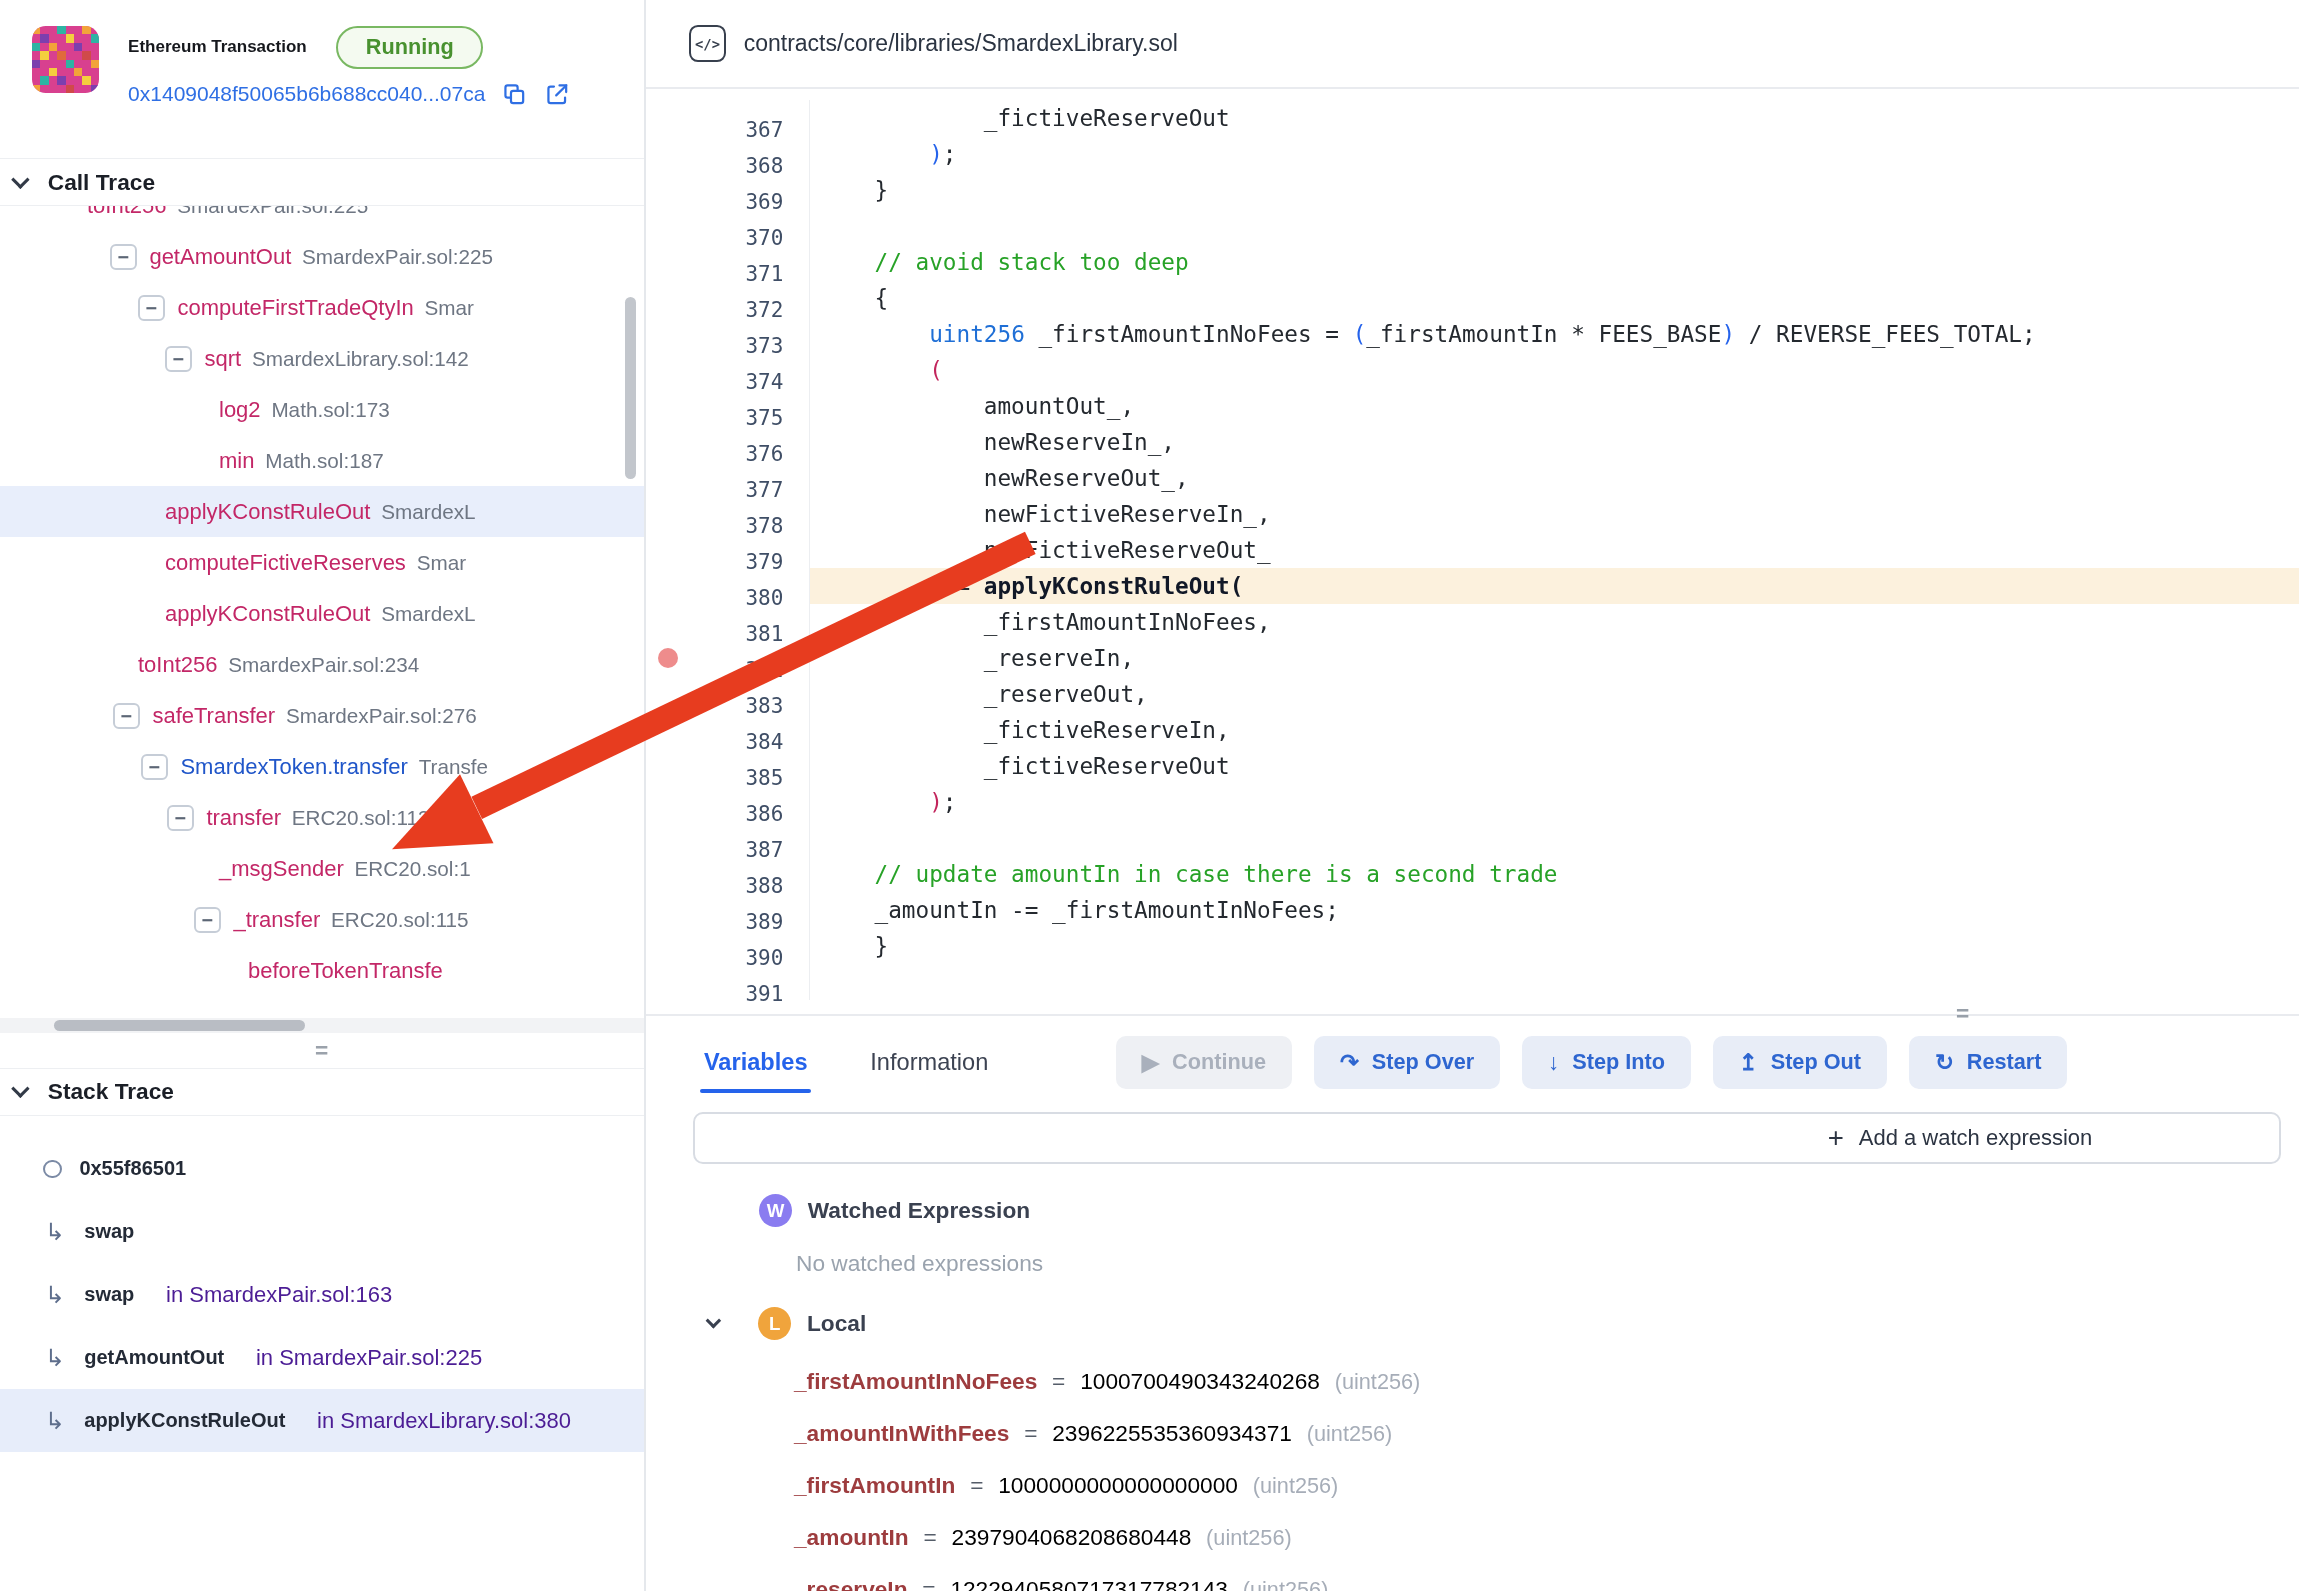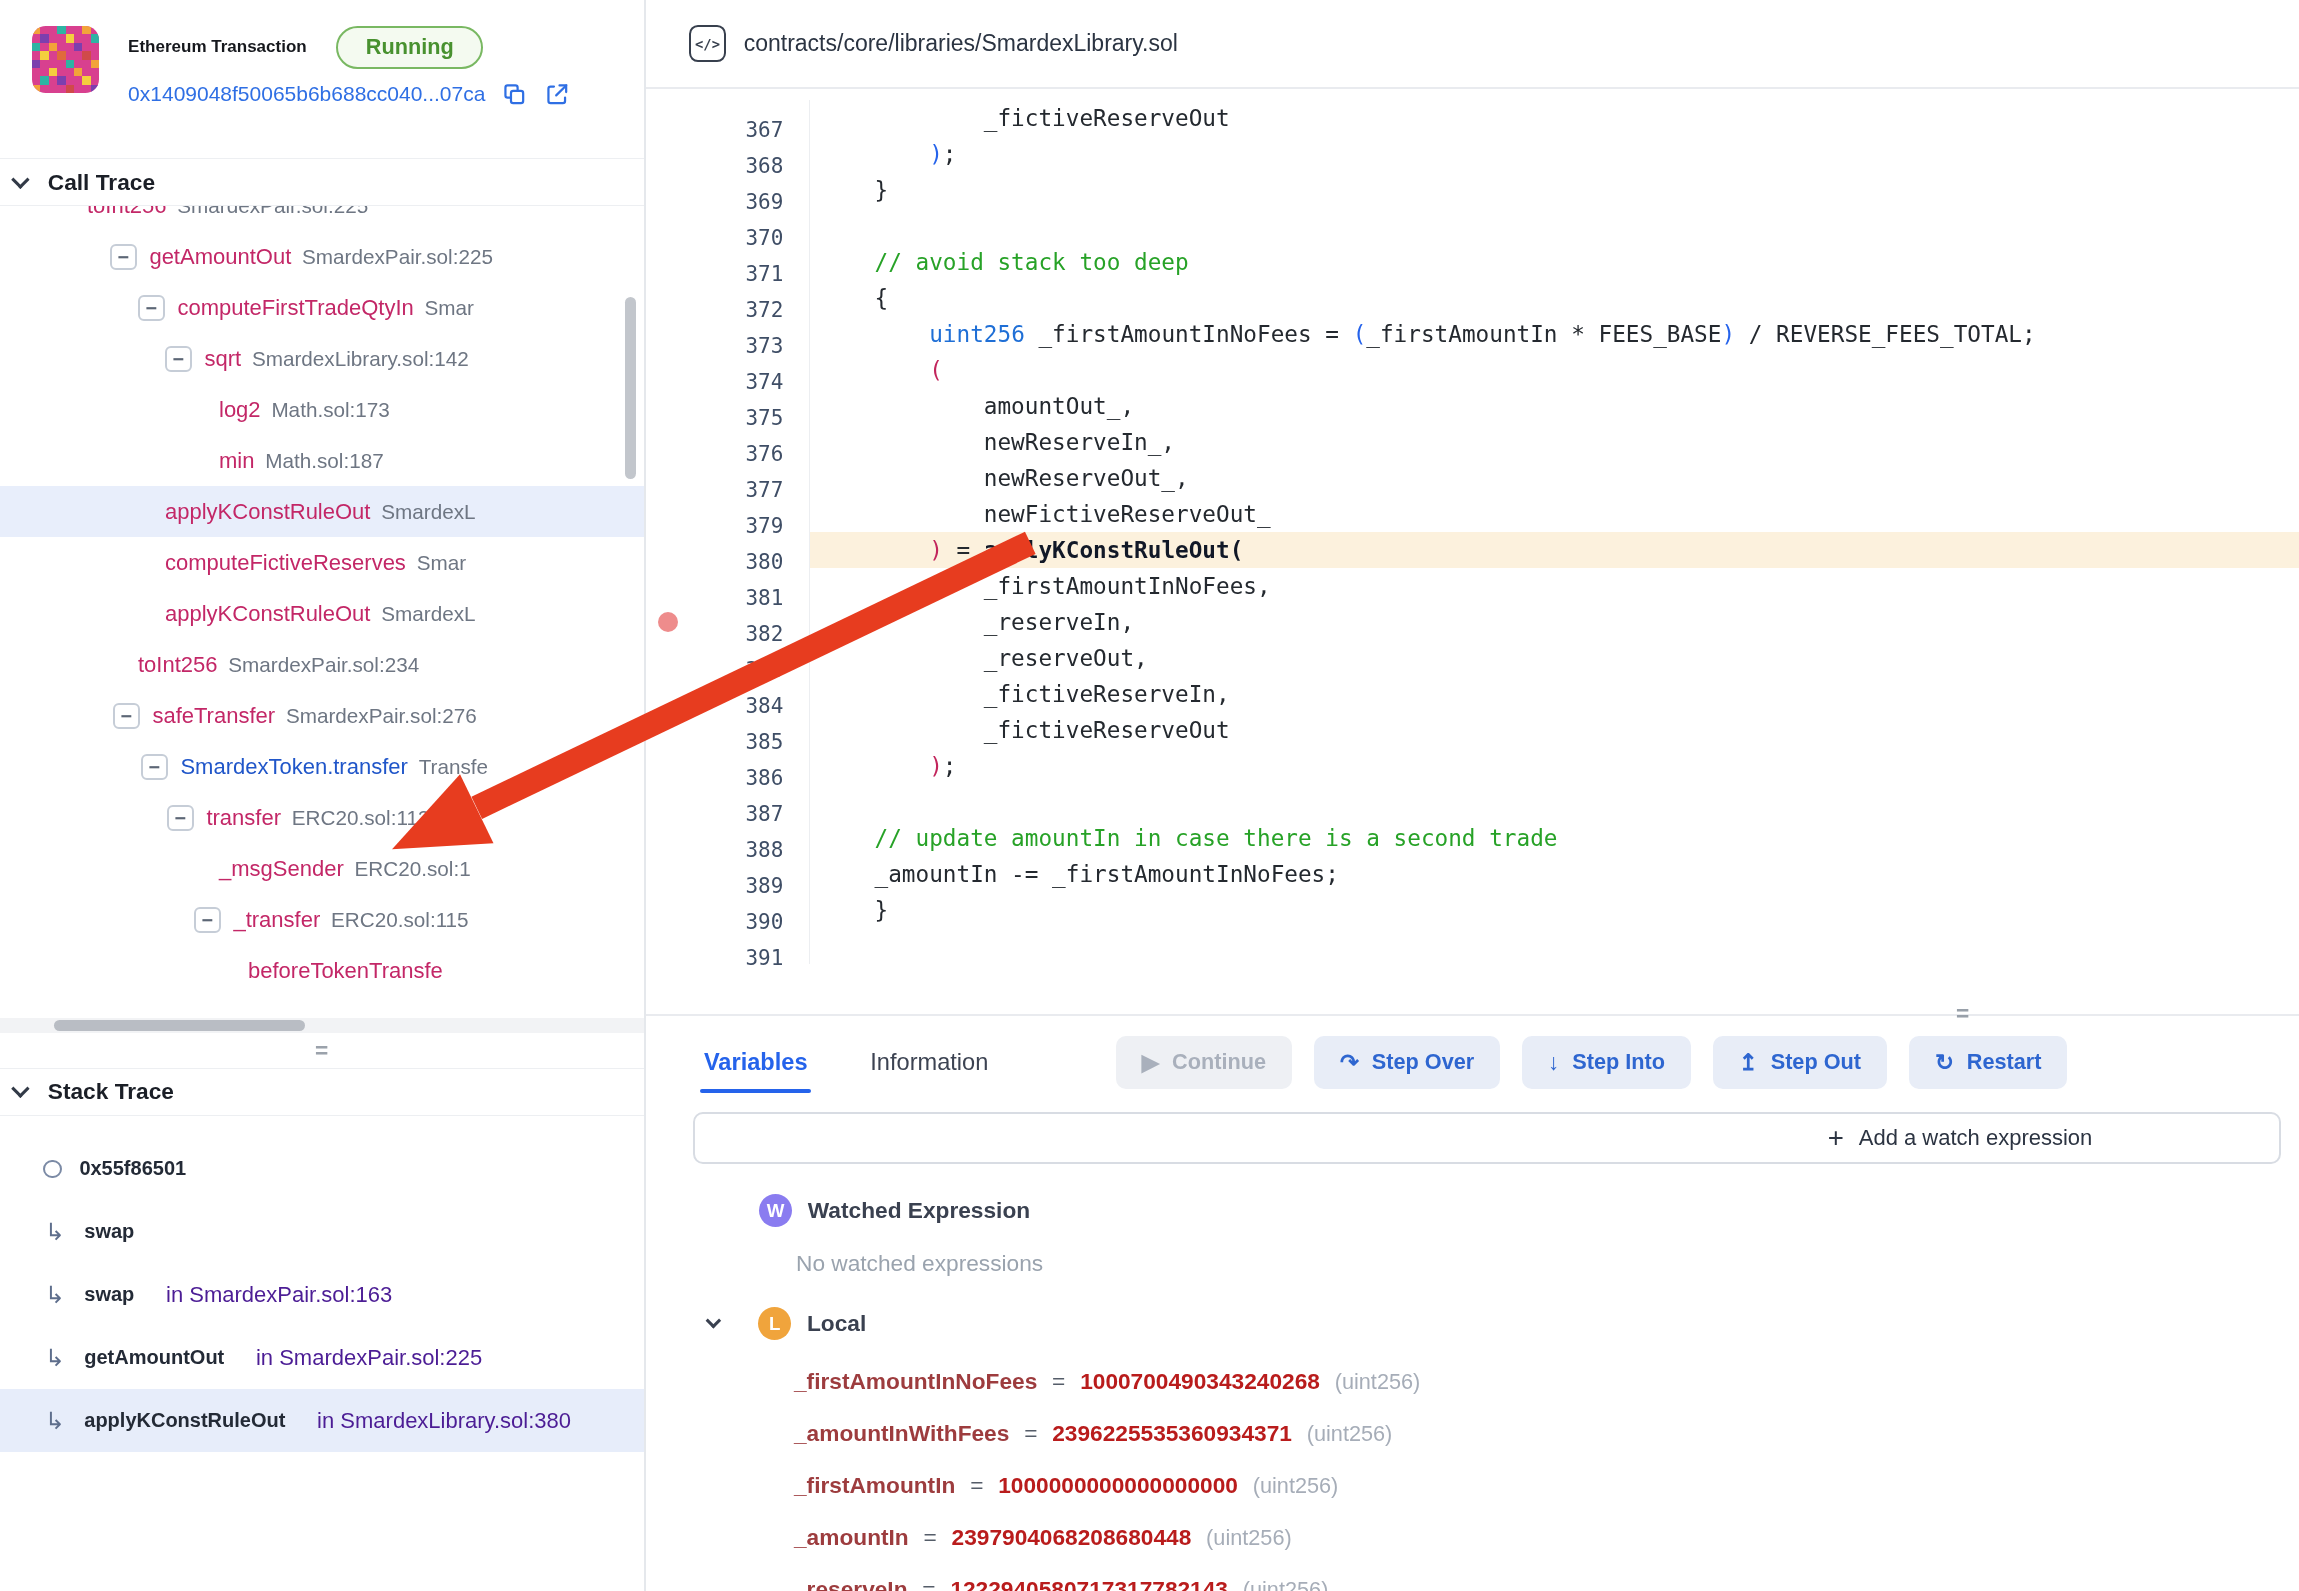--- a/index.html
+++ b/index.html
@@ -106,21 +106,21 @@
     line-height:33px; text-align:center; flex:none; }
   .badge.w { background:#8a7cf0; }
   .badge.l { background:#f0a43c; }
   .sec-title { font-size:22.7px; font-weight:700; color:#3a4150; }
   .empty { margin:23.6px 0 0 150px; color:#9aa3ae; font-size:22.7px; }
 
   .vars { margin-top:15.8px; }
   .var-row { height:52px; display:flex; align-items:center; margin-left:148px; gap:14.8px; font-size:22.7px; }
   .var-name { color:#9d3c3e; font-weight:600; }
   .var-eq { color:#555d69; }
-  .var-val { color:#b91c1c; font-weight:700; }
+  .var-val { color:#000000; font-weight:400; }
   .var-type { color:#a6adb8; font-size:21.7px; }
 
   .arrow-overlay { position:absolute; left:0; top:0; z-index:50; pointer-events:none; }
 </style>
 </head>
 <body>
 
 <div class="app">
 
   <aside class="sidebar">
@@ -370,20 +370,26 @@
           <div class="lcontent" style="padding-left: calc(12ch + 9.9px);"><span class="tok-p">newReserveIn_,</span></div>
         </div>
         <div class="code-line">
           <div class="gutter">
             <span class="lnum">377</span>
           </div>
           <div class="lcontent" style="padding-left: calc(12ch + 9.9px);"><span class="tok-p">newReserveOut_,</span></div>
         </div>
         <div class="code-line">
           <div class="gutter">
+            <span class="lnum">378</span>
+          </div>
+          <div class="lcontent" style="padding-left: calc(12ch + 9.9px);"><span class="tok-p">newFictiveReserveIn_,</span></div>
+        </div>
+        <div class="code-line">
+          <div class="gutter">
             <span class="lnum">379</span>
           </div>
           <div class="lcontent" style="padding-left: calc(12ch + 9.9px);"><span class="tok-p">newFictiveReserveOut_</span></div>
         </div>
         <div class="code-line hl">
           <div class="gutter">
             <span class="lnum">380</span>
           </div>
           <div class="lcontent" style="padding-left: calc(8ch + 9.9px);"><span class="tok-pk">)</span><span class="tok-p"> = </span><span class="tok-fn">applyKConstRuleOut(</span></div>
         </div>

